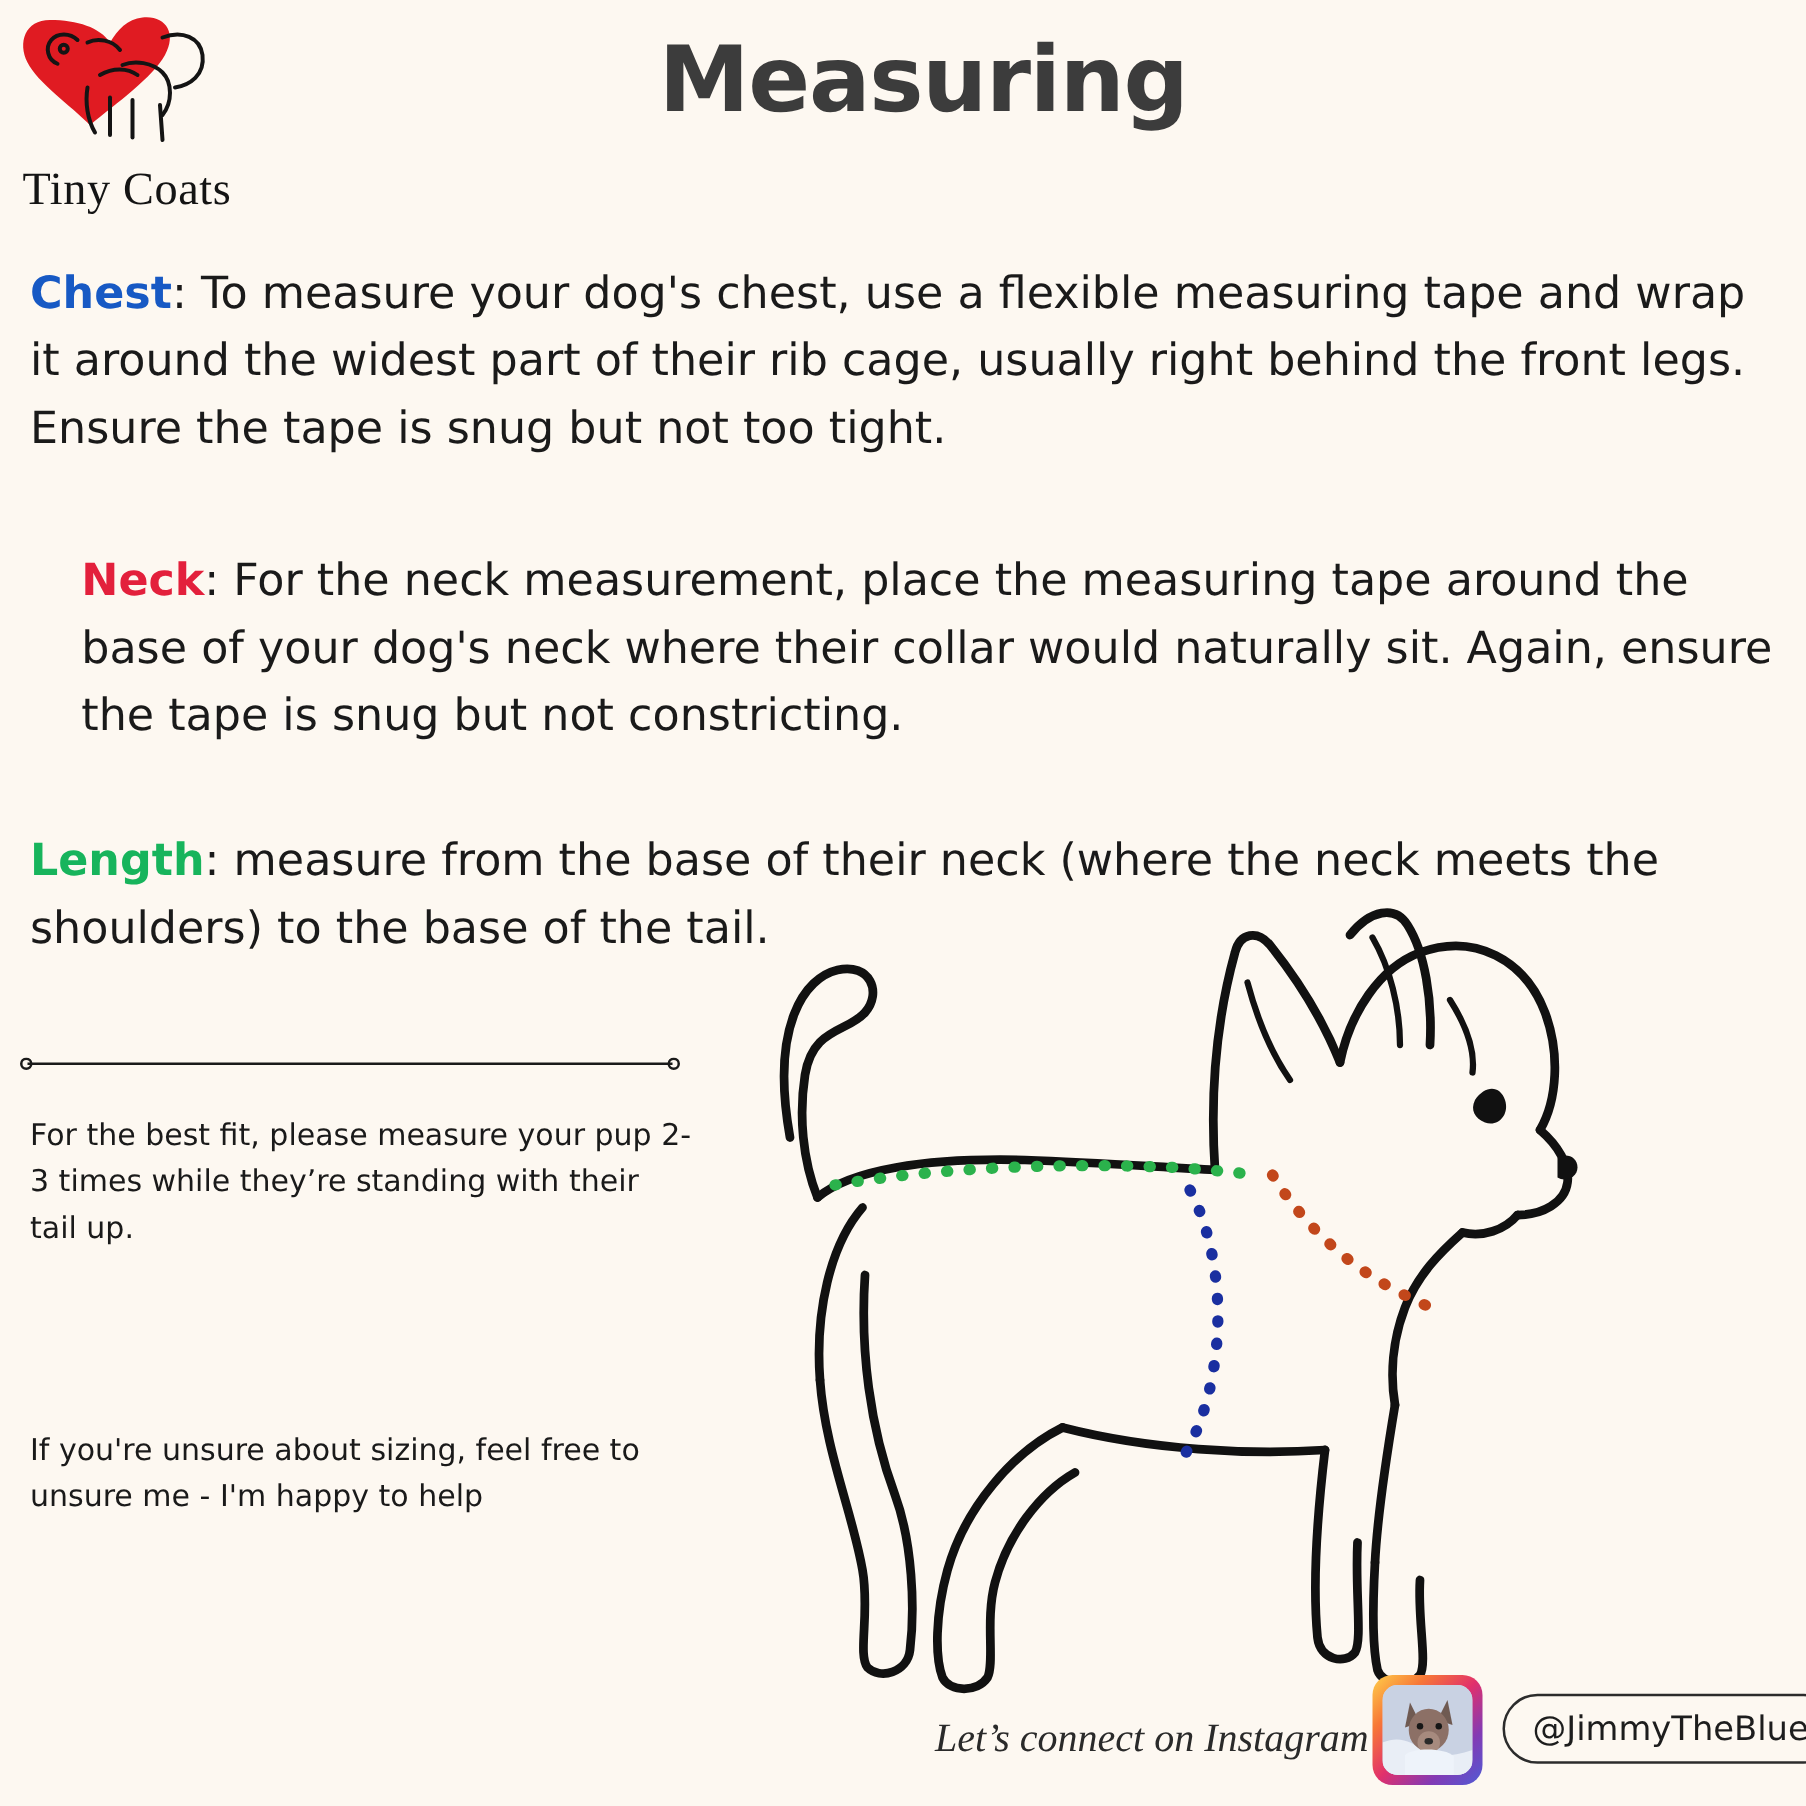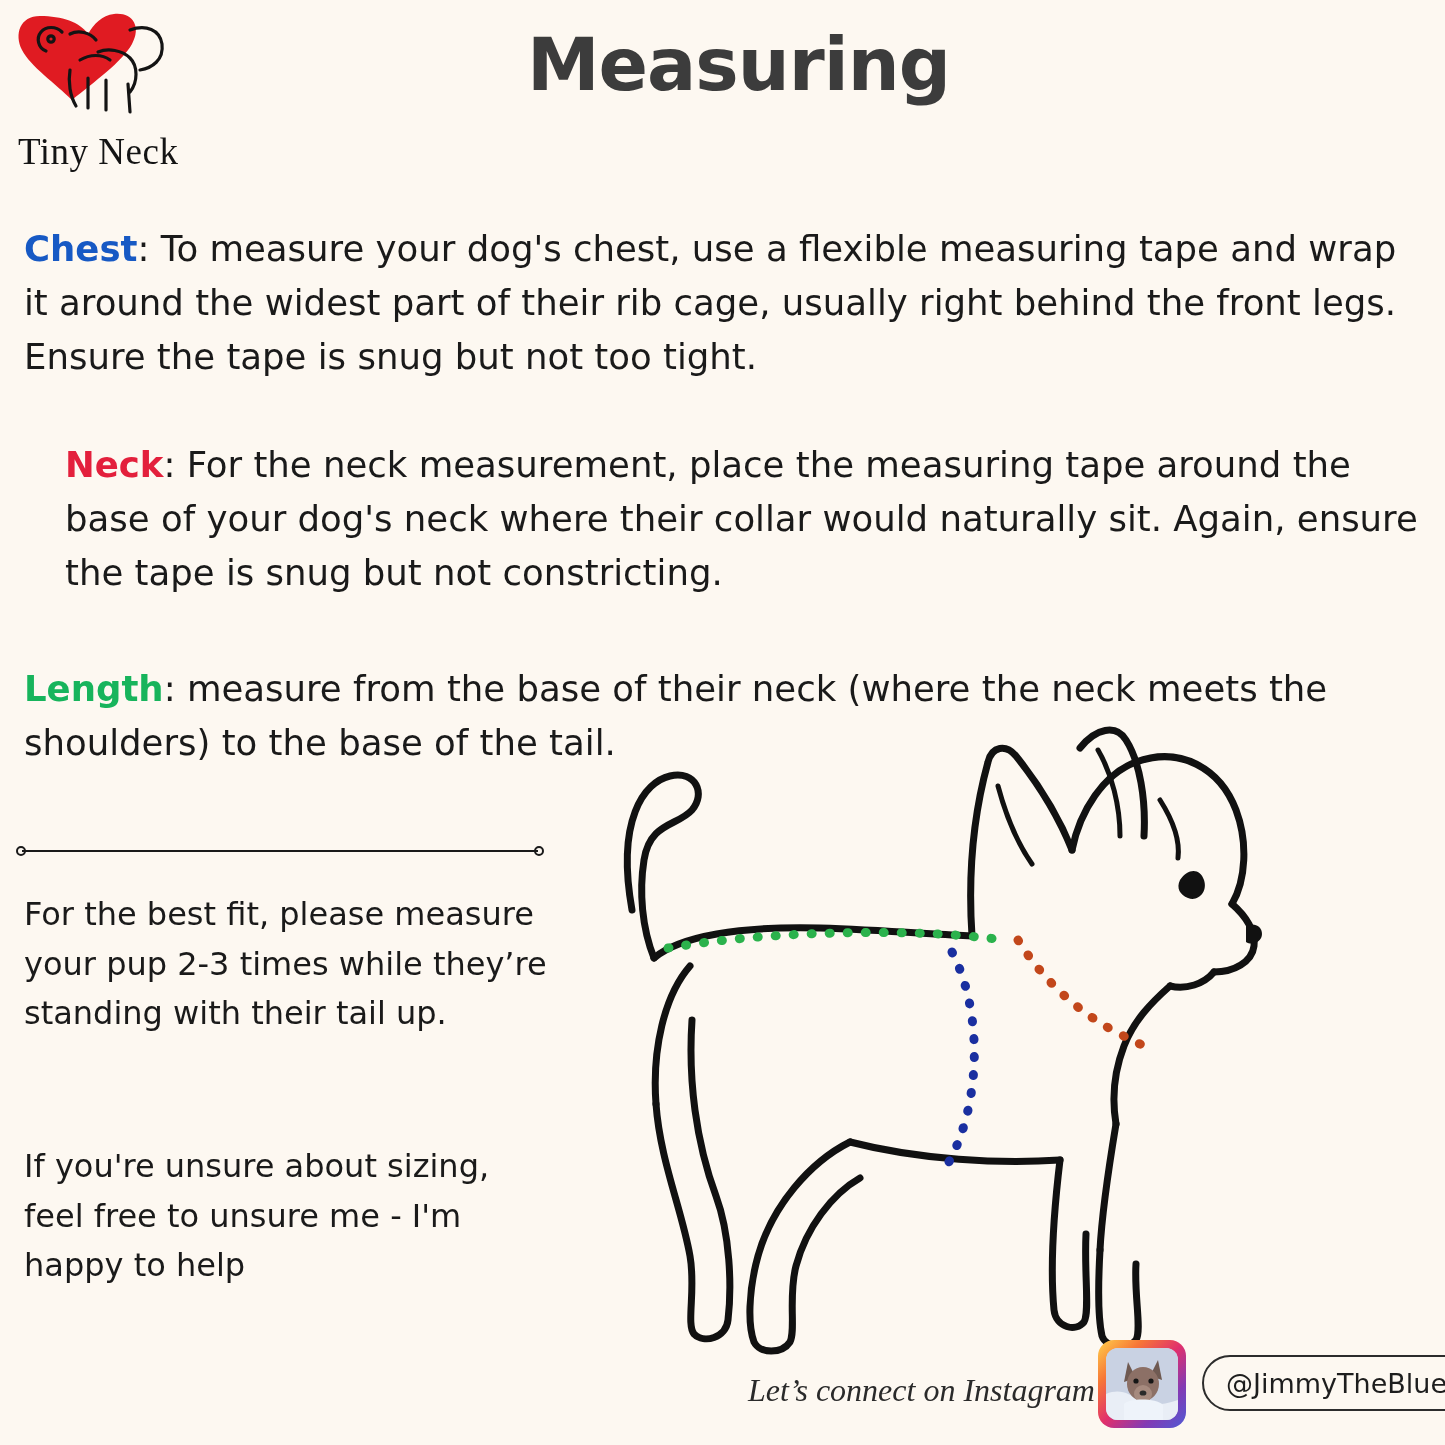--- a/index.html
+++ b/index.html
@@ -78,21 +78,21 @@
   
   .para {
     position: absolute;
     left: 24px;
     width: 1400px;
     font-size: 35.5px;
     line-height: 1.52;
     color: #1a1a1a;
     font-family: "DejaVu Sans", sans-serif;
   }
-  .para.p1 { top: 222px; }
+  .para.p1 { top: 208px; }
   .para.p2 { top: 438px; width: 1380px; margin-left: 41px; }
   .para.p3 { top: 662px; width: 1390px; }
 
   .kw { font-weight: bold; }
   .kw-chest { color: #1759c4; }
   .kw-neck  { color: #e3203c; }
   .kw-length { color: #17b45c; }
 
   
   .divider {
@@ -100,21 +100,21 @@
     left: 16px;
     top: 846px;
     width: 528px;
     height: 10px;
   }
 
   
   .note {
     position: absolute;
     left: 24px;
-    font-size: 32px;
+    font-size: 24px;
     line-height: 1.55;
     color: #1a1a1a;
     width: 530px;
   }
   .note.n1 { top: 890px; }
   .note.n2 { top: 1142px; }
 
   
   .dog-wrap {
     position: absolute;
@@ -185,21 +185,21 @@
         <path d="M60 26 C68 22 80 24 86 32"></path>
         <path d="M120 22 C136 16 150 22 152 36 C154 52 142 60 130 62"></path>
         <path d="M88 44 C98 40 112 42 120 50 C128 58 128 74 120 84"></path>
         <path d="M70 52 C80 46 92 46 100 52"></path>
         <path d="M78 70 L78 100"></path>
         <path d="M96 72 L96 102"></path>
         <path d="M118 76 L120 104"></path>
         <path d="M60 62 C58 74 60 88 66 98"></path>
       </g>
     </svg>
-    <div class="logo-text">Tiny Neck</div>
+    <div class="logo-text">Tiny Coats</div>
   </div>
 
   <div class="title-block">
     <div class="title-main">Measuring</div>
   </div>
 
   <div class="para p1">
     <span class="kw kw-chest">Chest</span><span>: To measure your dog's chest, use a flexible measuring tape and wrap it around the widest part of their rib cage, usually right behind the front legs. Ensure the tape is snug but not too tight.</span>
   </div>
 

